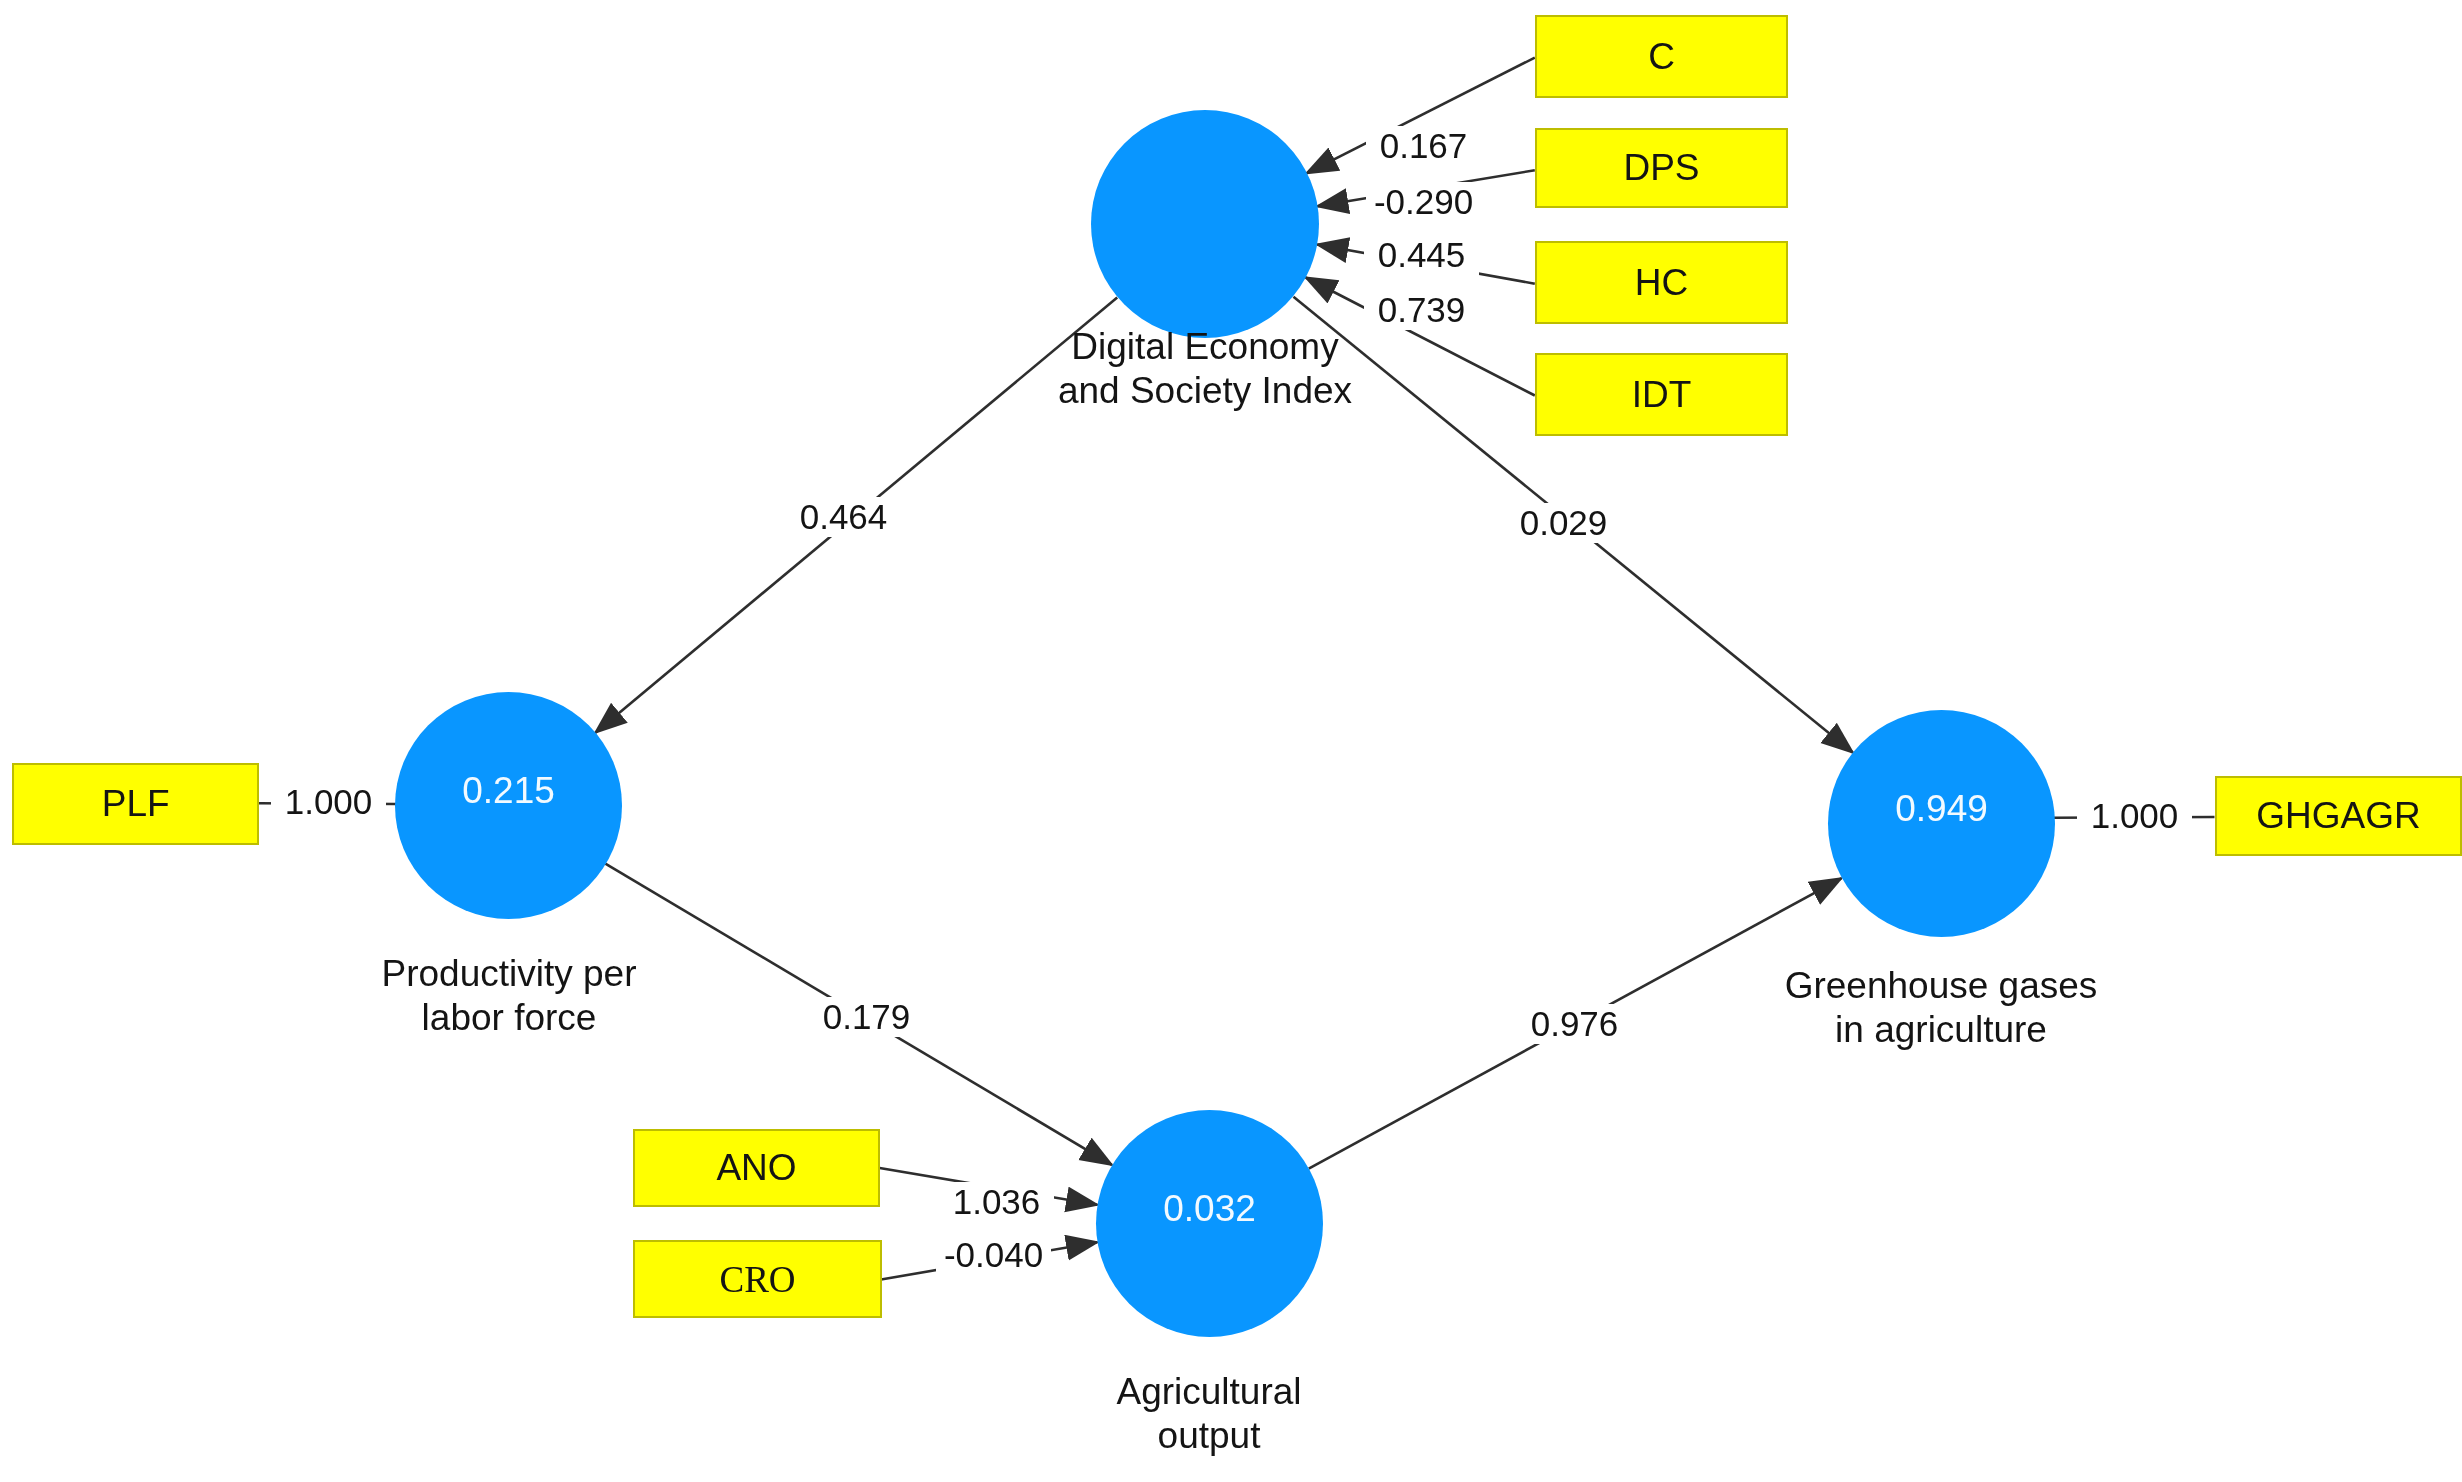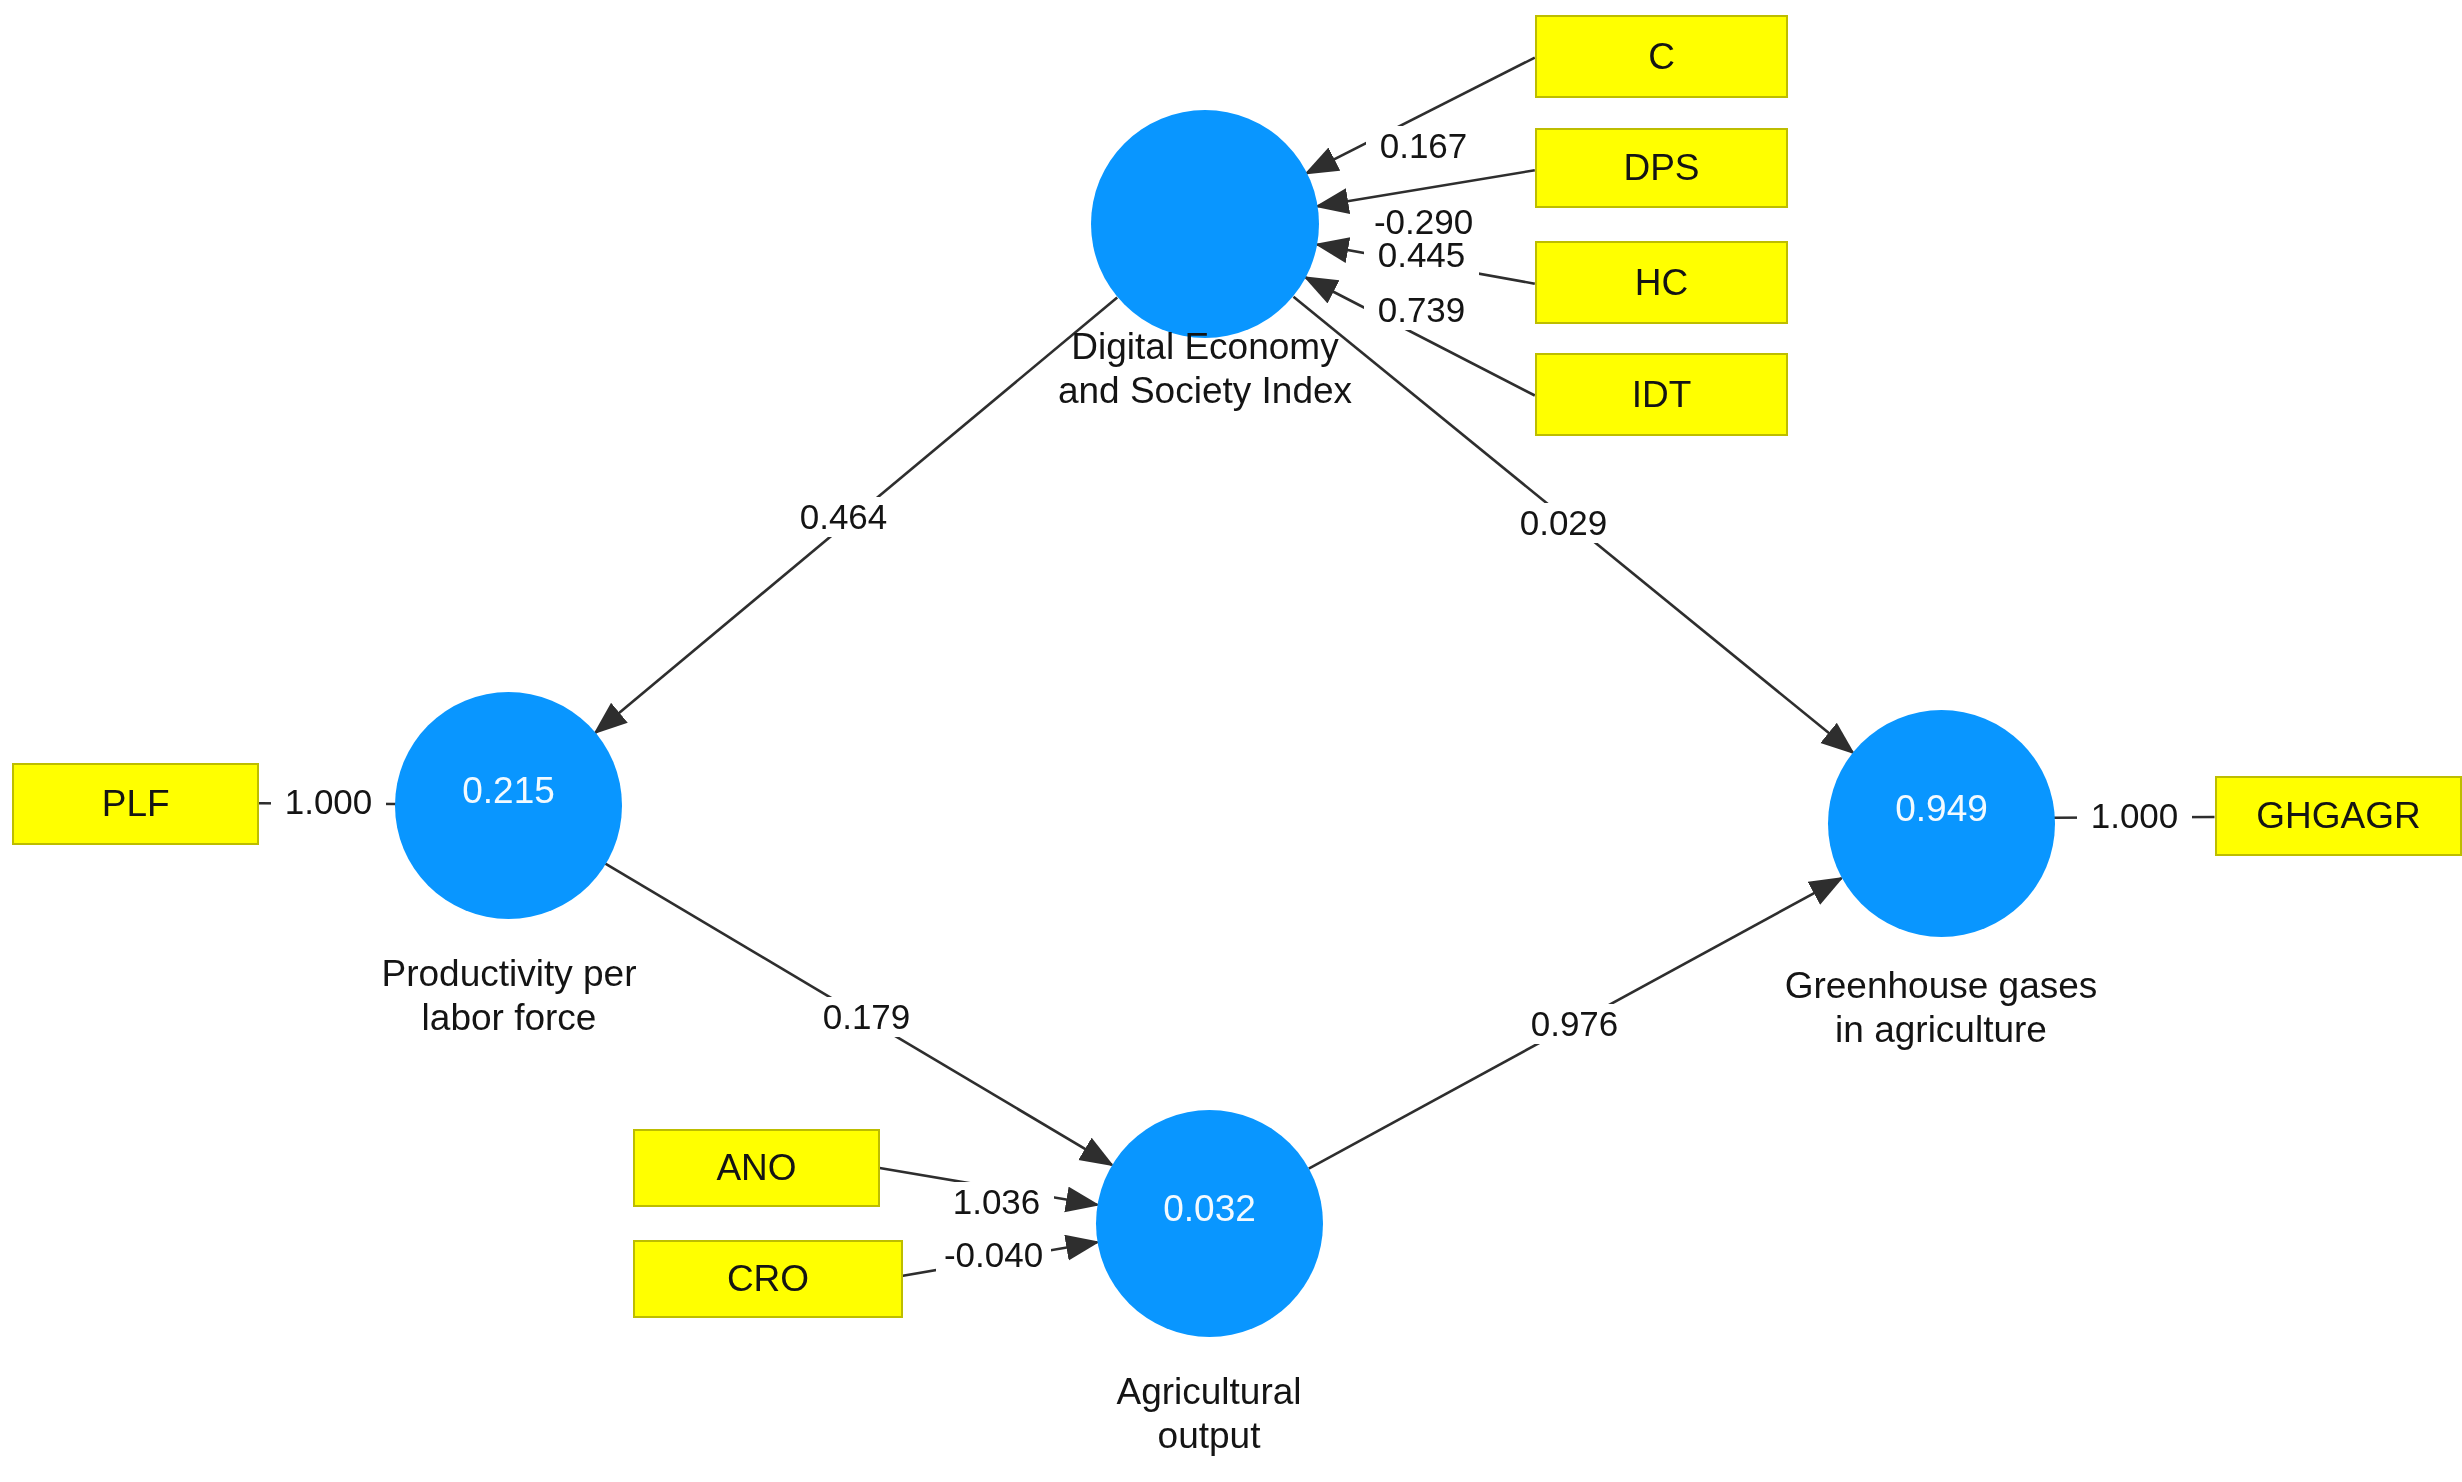--- a/index.html
+++ b/index.html
@@ -98,29 +98,29 @@
     </div>
   <div class="indicator" style="left:1535px;top:353px;width:253px;height:83px;">
       <span>IDT</span>
     </div>
   <div class="indicator" style="left:12.3px;top:763px;width:247px;height:82px;">
       <span>PLF</span>
     </div>
   <div class="indicator" style="left:633px;top:1129px;width:247px;height:78px;">
       <span>ANO</span>
     </div>
-  <div class="indicator" style="left:633px;top:1240px;width:270px;height:78px;">
+  <div class="indicator" style="left:633px;top:1240px;width:249px;height:78px;font-family:Liberation Serif, serif;">
       <span>CRO</span>
     </div>
   <div class="indicator" style="left:2215px;top:776px;width:247px;height:80px;">
       <span>GHGAGR</span>
     </div>
 
   <div class="coef" style="left:1366px;top:126px;">0.167</div>
-  <div class="coef" style="left:1366px;top:182px;margin-top:20px;">-0.290</div>
+  <div class="coef" style="left:1366px;top:182px;">-0.290</div>
   <div class="coef" style="left:1364px;top:235px;">0.445</div>
   <div class="coef" style="left:1364px;top:290px;text-align:center;">0.739</div>
   <div class="coef" style="left:271px;top:782px;">1.000</div>
   <div class="coef" style="left:939px;top:1182px;">1.036</div>
   <div class="coef" style="left:936px;top:1235px;text-align:center;">-0.040</div>
   <div class="coef" style="left:2077px;top:796px;">1.000</div>
 
   <div class="coef" style="left:786px;top:497px;">0.464</div>
   <div class="coef" style="left:1506px;top:503px;">0.029</div>
   <div class="coef" style="left:809px;top:997px;">0.179</div>

